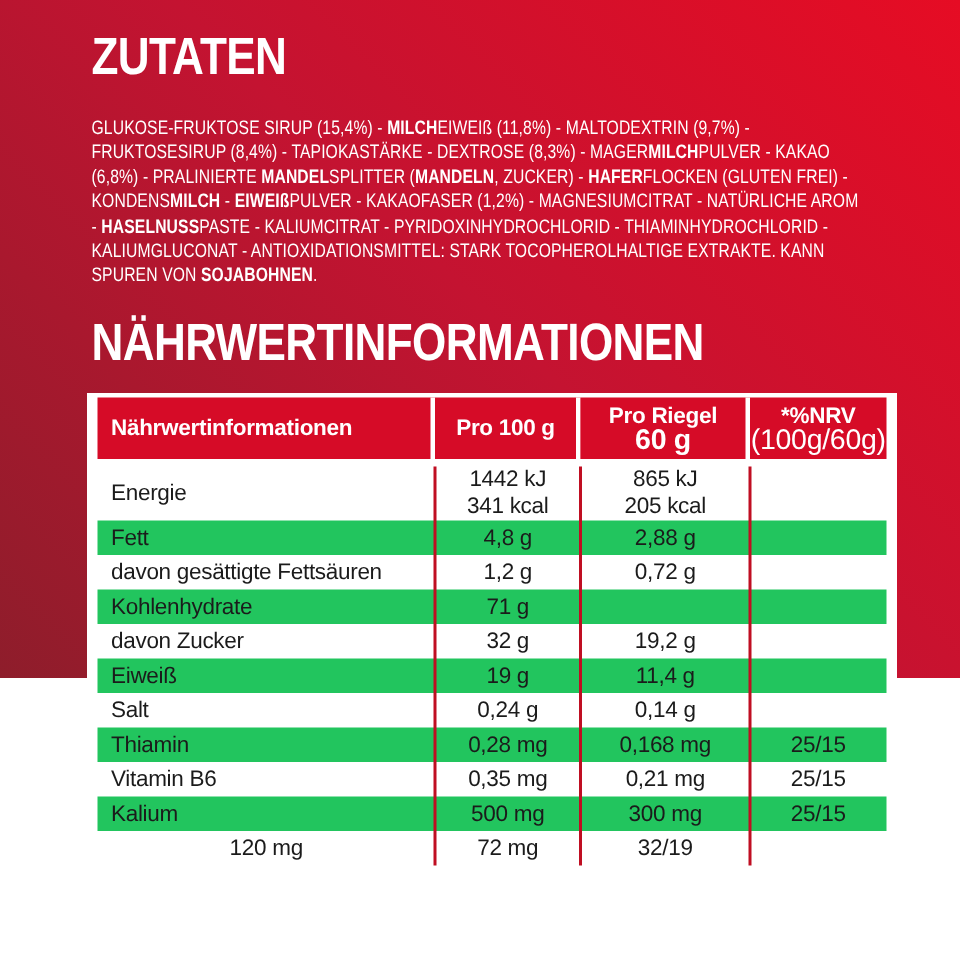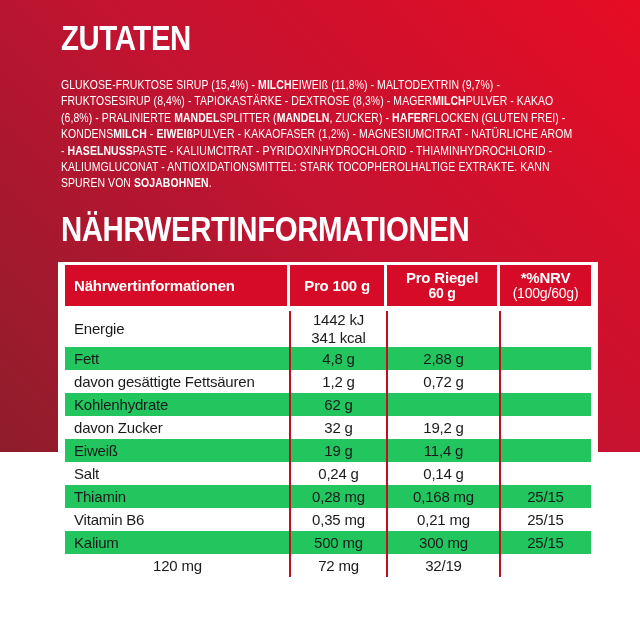--- a/index.html
+++ b/index.html
@@ -26,21 +26,21 @@
     background:#ffffff;box-sizing:border-box;padding:3px 7px 6px 7px;
   }
   .thead{display:grid;grid-template-columns:225px 97px 113px 91px;}
   .hc{
     background:#d60b27;color:#ffffff;height:41px;box-sizing:border-box;
     display:flex;flex-direction:column;align-items:center;justify-content:center;
     font-weight:700;font-size:15px;letter-spacing:-0.2px;line-height:16px;
   }
   .hc:not(:last-child){border-right:3px solid #ffffff;}
   .hc.first{align-items:flex-start;padding-left:9px;}
-  .hsub{font-size:14px;line-height:15px;font-weight:700;}
+  .hsub{font-size:19px;line-height:15px;font-weight:700;}
   .hsub.normal{font-weight:400;}
   .tbody{position:relative;margin-top:5px;}
   .sep{position:absolute;top:0;bottom:0;width:2px;background:#c00e22;}
   .sep.s1{left:224px;}
   .sep.s2{left:321px;}
   .sep.s3{left:434px;}
   .trow{
     display:grid;grid-template-columns:225px 97px 113px 91px;
     min-height:23px;color:#1b1b1b;font-size:15px;letter-spacing:-0.2px;
   }
@@ -81,37 +81,39 @@
       </div>
     </div>
     <div class="tbody">
       <div class="sep s1"></div>
       <div class="sep s2"></div>
       <div class="sep s3"></div>
     <div class="trow">
           <div class="cell c0">Energie</div>
           <div class="cell c1">1442 kJ
 341 kcal</div>
+          <div class="cell c2">865 kJ
+205 kcal</div>
           <div class="cell c3"></div>
         </div>
         <div class="trow alt">
           <div class="cell c0">Fett</div>
           <div class="cell c1">4,8 g</div>
           <div class="cell c2">2,88 g</div>
           <div class="cell c3"></div>
         </div>
         <div class="trow">
           <div class="cell c0">davon gesättigte Fettsäuren</div>
           <div class="cell c1">1,2 g</div>
           <div class="cell c2">0,72 g</div>
           <div class="cell c3"></div>
         </div>
         <div class="trow alt">
           <div class="cell c0">Kohlenhydrate</div>
-          <div class="cell c1">62 g</div>
+          <div class="cell c1">71 g</div>
           <div class="cell c3"></div>
         </div>
         <div class="trow">
           <div class="cell c0">davon Zucker</div>
           <div class="cell c1">32 g</div>
           <div class="cell c2">19,2 g</div>
           <div class="cell c3"></div>
         </div>
         <div class="trow alt">
           <div class="cell c0">Eiweiß</div>

